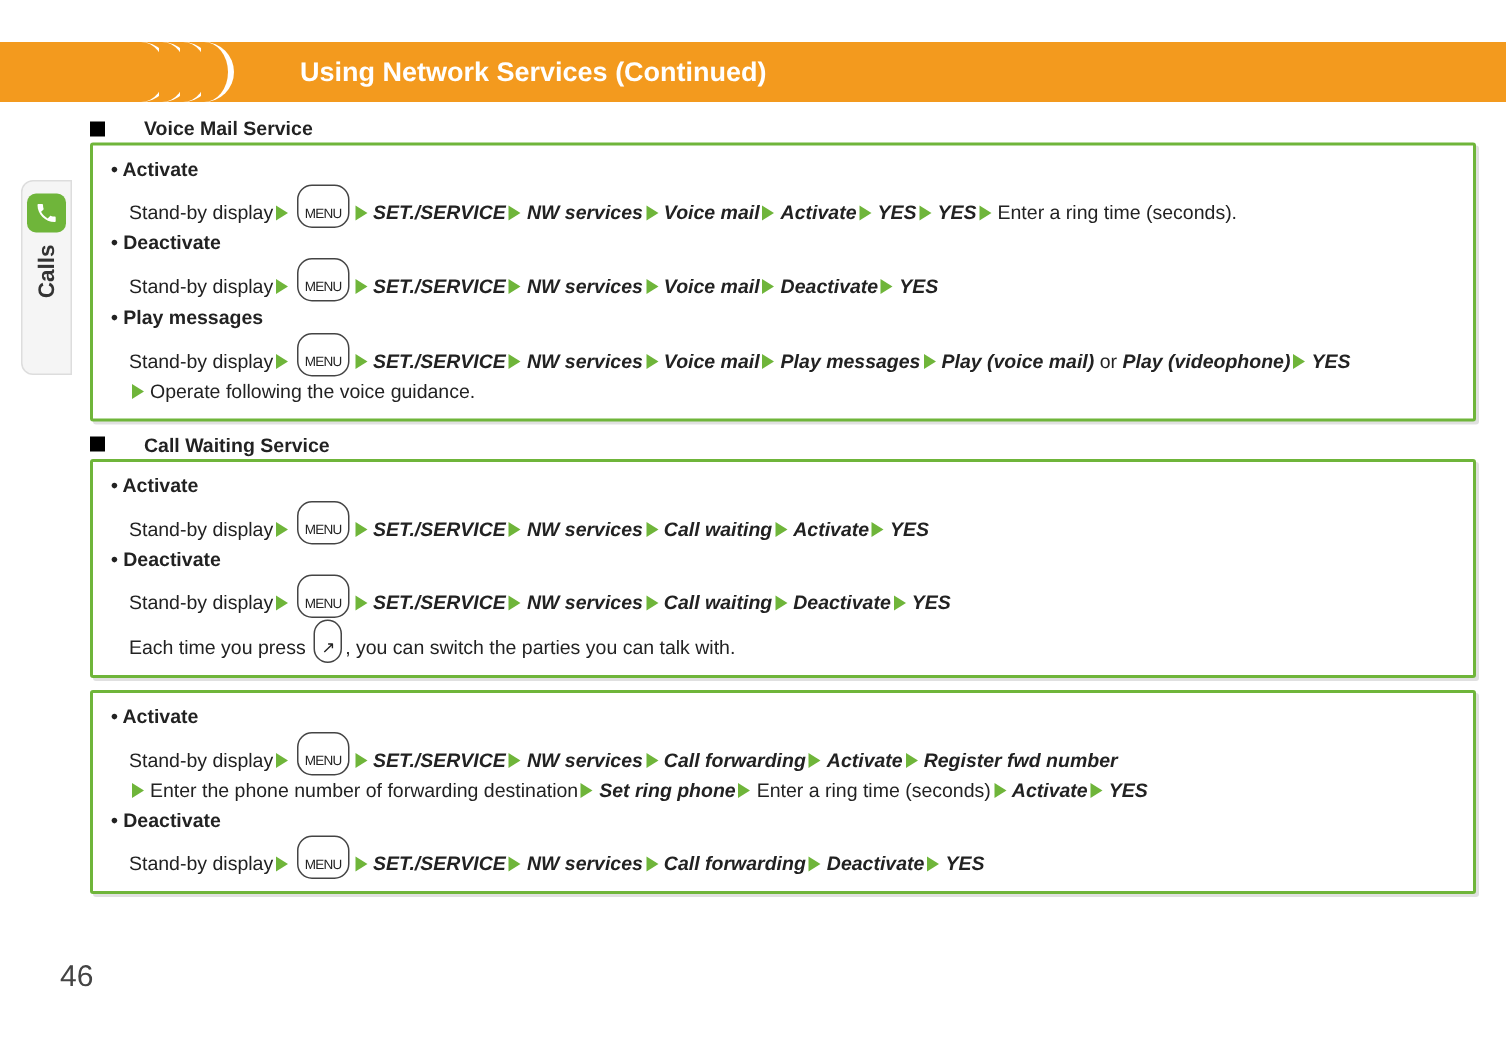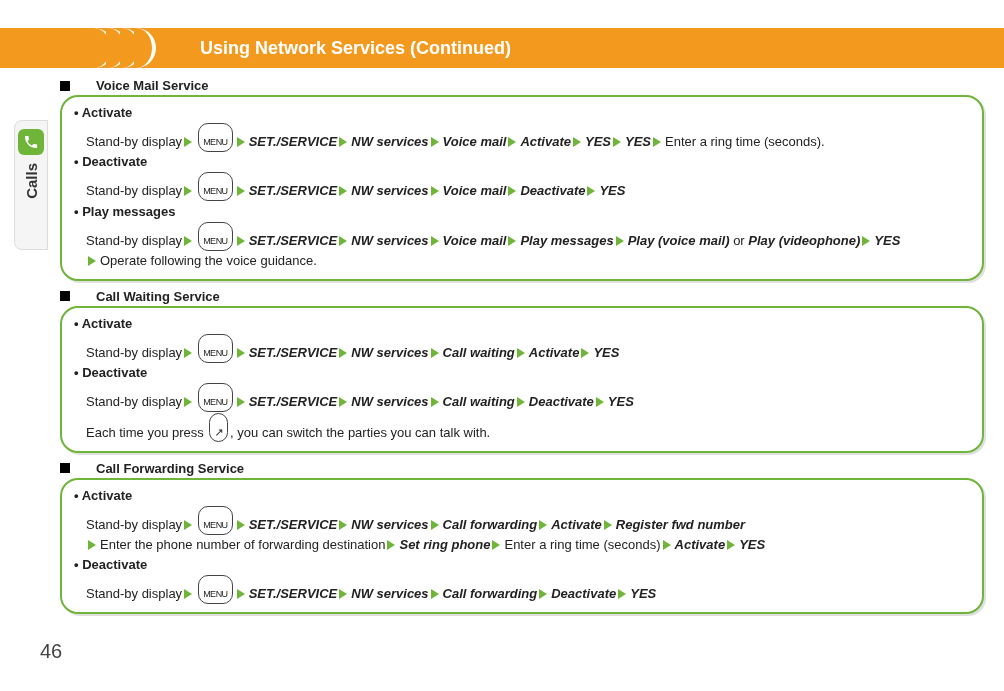--- a/index.html
+++ b/index.html
@@ -75,21 +75,21 @@
   .sec-head {
     font-weight: bold;
     font-size: 13px;
     display: flex; align-items: center;
     margin-bottom: 2px;
     gap: 22px;
   }
   .sq { display:inline-block; width:10px; height:10px; background:#000; margin-right:4px; }
   .box {
     border: 2px solid #6fb53a;
-    border-radius: 18px;
+    border-radius: 2px;
     padding: 6px 12px 8px 12px;
     box-shadow: 2px 2px 0 rgba(0,0,0,0.12);
     background: #fff;
     font-size: 13px;
     line-height: 1.55;
   }
   .bullet { font-weight: bold; display:block; }
   .bullet::before { content: "• "; }
   .step-line { padding-left: 12px; display:block; }
   .tri {
@@ -182,24 +182,20 @@
       <span class="step-line">
         <span>Stand-by display</span><span class="tri"></span><span class="btn">MENU</span><span class="tri"></span><span class="bi">SET./SERVICE</span><span class="tri"></span><span class="bi">NW services</span><span class="tri"></span><span class="bi">Call waiting</span><span class="tri"></span><span class="bi">Deactivate</span><span class="tri"></span><span class="bi">YES</span>
       </span>
       <span class="step-line">
         <span>Each time you press </span><span class="btn" style="font-size:11px;">↗</span><span>, you can switch the parties you can talk with.</span>
       </span>
     </div>
   </div>
 
   <div class="section">
-    <div class="sec-head">
-      <span class="sq"></span>
-      <span>Call Forwarding Service</span>
-    </div>
     <div class="box">
       <span class="bullet">Activate</span>
       <span class="step-line">
         <span>Stand-by display</span><span class="tri"></span><span class="btn">MENU</span><span class="tri"></span><span class="bi">SET./SERVICE</span><span class="tri"></span><span class="bi">NW services</span><span class="tri"></span><span class="bi">Call forwarding</span><span class="tri"></span><span class="bi">Activate</span><span class="tri"></span><span class="bi">Register fwd number</span>
         <br><span class="tri"></span><span>Enter the phone number of forwarding destination</span><span class="tri"></span><span class="bi">Set ring phone</span><span class="tri"></span><span>Enter a ring time (seconds)</span><span class="tri"></span><span class="bi">Activate</span><span class="tri"></span><span class="bi">YES</span>
       </span>
       <span class="bullet">Deactivate</span>
       <span class="step-line">
         <span>Stand-by display</span><span class="tri"></span><span class="btn">MENU</span><span class="tri"></span><span class="bi">SET./SERVICE</span><span class="tri"></span><span class="bi">NW services</span><span class="tri"></span><span class="bi">Call forwarding</span><span class="tri"></span><span class="bi">Deactivate</span><span class="tri"></span><span class="bi">YES</span>
       </span>

